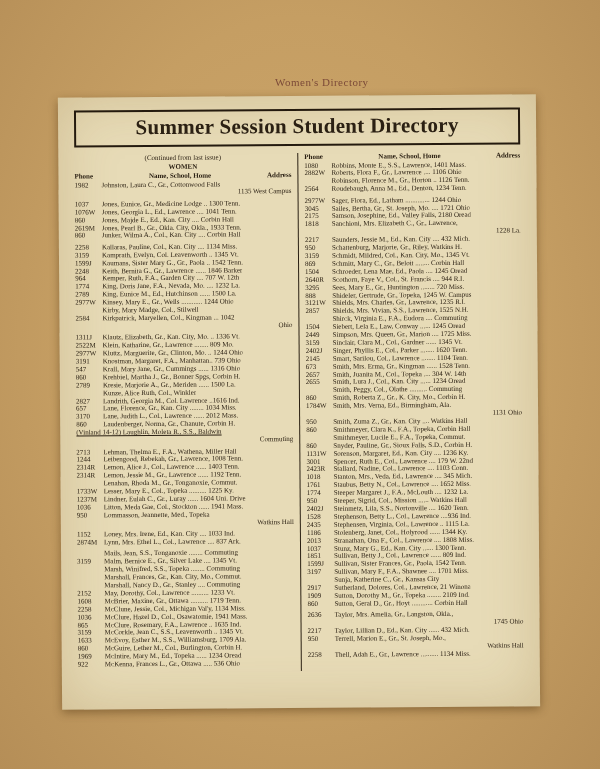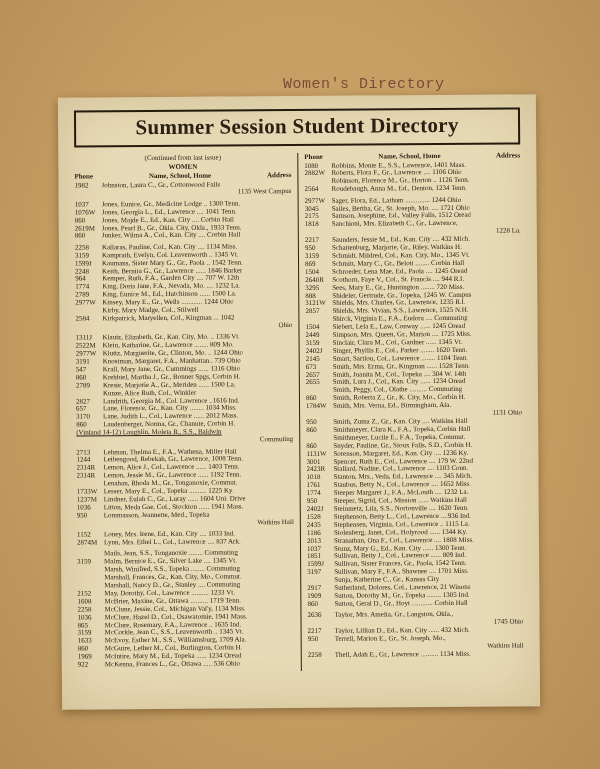--- a/index.html
+++ b/index.html
@@ -3,23 +3,23 @@
 <meta charset="utf-8">
 <style>
   html,body{margin:0;padding:0;}
   body{
     width:600px;height:769px;overflow:hidden;
     background:radial-gradient(ellipse at 50% 45%, #cda76c 0%, #c59e63 55%, #b58e57 100%);
     font-family:"Liberation Serif", serif;
   }
   .stage{position:relative;width:600px;height:769px;}
   .corner-label{
-    position:absolute;left:283px;top:76px;
-    font-family:Liberation Mono, monospace;
-    font-size:15px;letter-spacing:.5px;
+    position:absolute;left:275px;top:76px;
+    font-family:Liberation Serif, serif;
+    font-size:11px;letter-spacing:.5px;
     color:var(--label,#7c4a38);
   }
   .paper{
     position:absolute;left:60px;top:96px;width:478px;height:612px;
     background:var(--paper,#e7dbb7);
     transform:rotate(-0.4deg);
     box-shadow:0 3px 10px rgba(70,45,10,.45), inset 0 0 55px rgba(150,115,55,.28);
     color:var(--ink,#2b2013);
   }
   .title-box{
@@ -352,21 +352,21 @@
               <div class="line">
                 <span class="ph">2977W</span>
                 <span class="tx">Sager, Flora, Ed., Latham .............. 1244 Ohio</span>
               </div>
               <div class="line">
                 <span class="ph">3045</span>
                 <span class="tx">Sailes, Bertha, Gr., St. Joseph, Mo. .... 1721 Ohio</span>
               </div>
               <div class="line">
                 <span class="ph">2175</span>
-                <span class="tx">Samson, Josephine, Ed., Valley Falls, 1512 Oread</span>
+                <span class="tx">Samson, Josephine, Ed., Valley Falls, 2180 Oread</span>
               </div>
               <div class="line">
                 <span class="ph">1818</span>
                 <span class="tx">Sanchioni, Mrs. Elizabeth C., Gr., Lawrence,</span>
               </div>
               <div class="line">
                 <span class="ph"></span>
                 <span class="tx"></span>
                 <span class="ra">1228 La.</span>
               </div>
@@ -546,21 +546,21 @@
               <div class="line">
                 <span class="ph"></span>
                 <span class="tx">Sunja, Katherine C., Gr., Kansas City</span>
               </div>
               <div class="line">
                 <span class="ph">2917</span>
                 <span class="tx">Sutherland, Dolores, Col., Lawrence, 21 Winona</span>
               </div>
               <div class="line">
                 <span class="ph">1909</span>
-                <span class="tx">Sutton, Dorothy M., Gr., Topeka ........ 1305 Ind.</span>
+                <span class="tx">Sutton, Dorothy M., Gr., Topeka ........ 2109 Ind.</span>
               </div>
               <div class="line">
                 <span class="ph">860</span>
                 <span class="tx">Sutton, Geral D., Gr., Hoyt ............ Corbin Hall</span>
               </div>
             </div>
             <div class="group">
               <div class="line">
                 <span class="ph">2636</span>
                 <span class="tx">Taylor, Mrs. Amelia, Gr., Langston, Okla.,</span>

